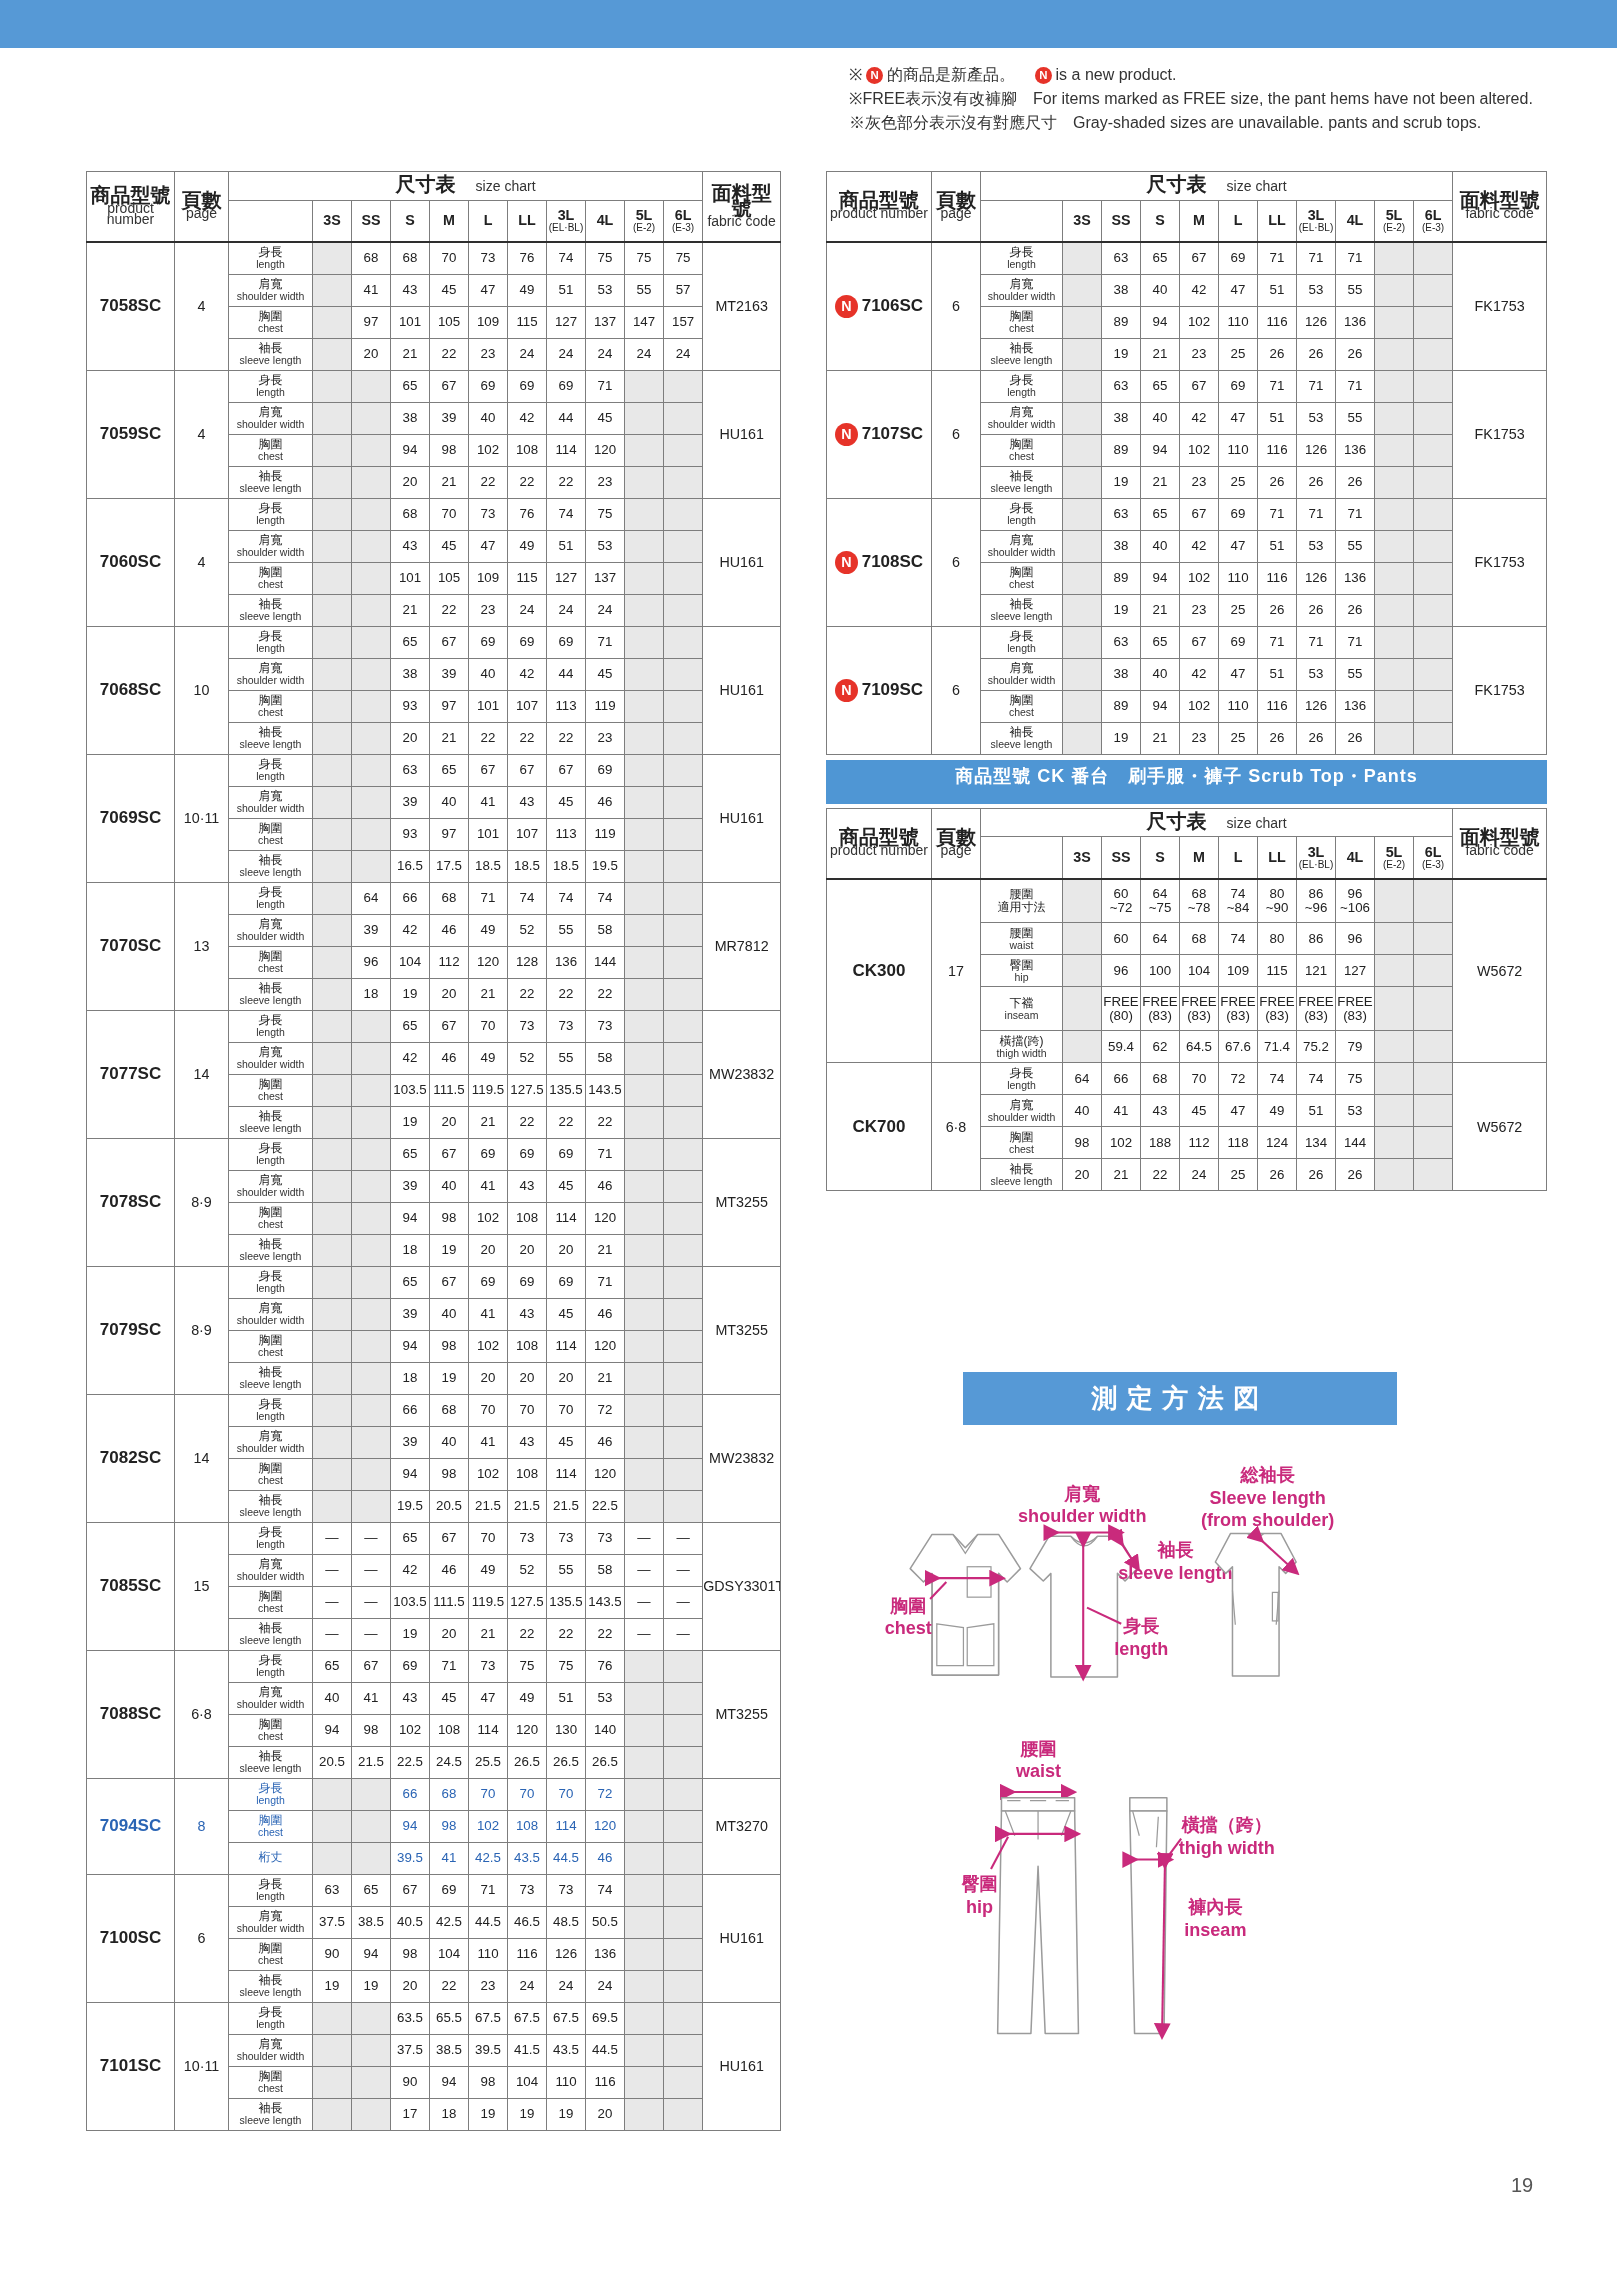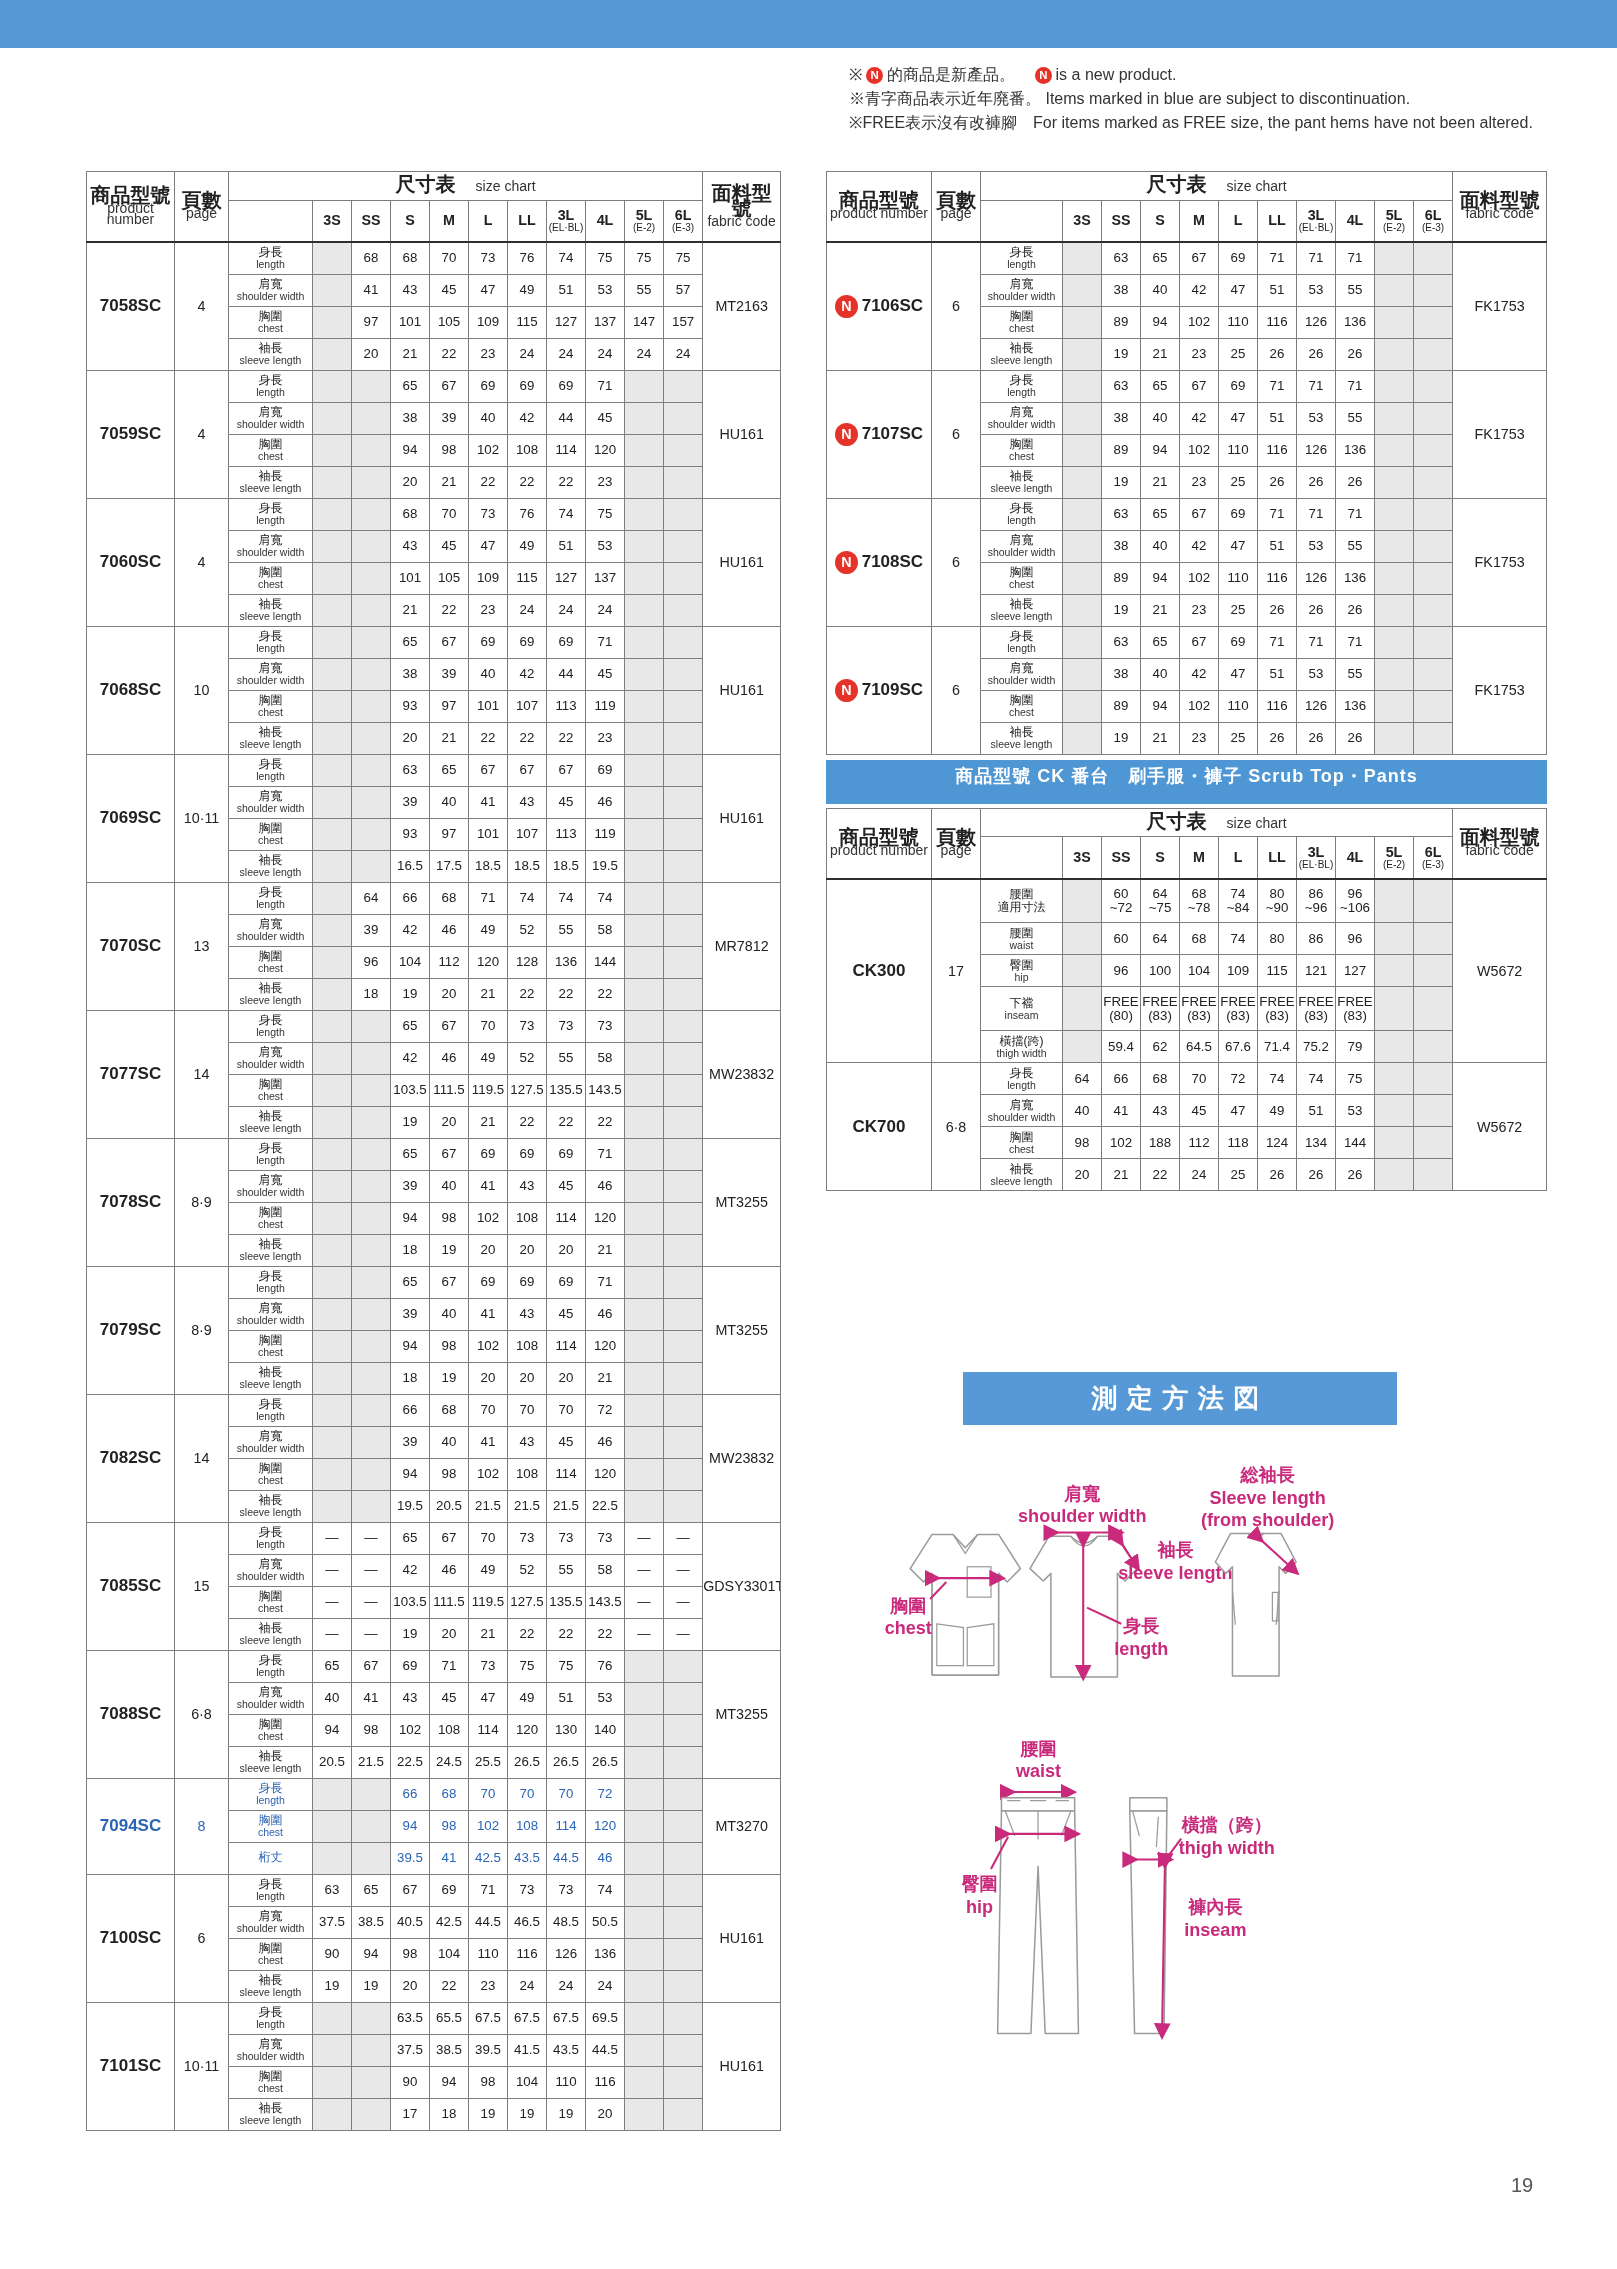--- a/index.html
+++ b/index.html
@@ -77,24 +77,24 @@
 
 <div class="abs notes">
     <div class="note-line">
       <span>※</span>
       <span class="nbadge small">N</span>
       <span>的商品是新產品。　</span>
       <span class="nbadge small">N</span>
       <span> is a new product.</span>
     </div>
     <div class="note-line">
-      <span>※青字商品表示近年廃番。 Items marked in blue are subject to discontinuation.</span>
+      <span>※FREE表示沒有改褲腳　For items marked as FREE size, the pant hems have not been altered.</span>
     </div>
     <div class="note-line">
-      <span>※FREE表示沒有改褲腳　For items marked as FREE size, the pant hems have not been altered.</span>
+      <span>※灰色部分表示沒有對應尺寸　Gray-shaded sizes are unavailable. pants and scrub tops.</span>
     </div>
   </div>
 
 <div class="abs" style="left:86px;top:171px;width:695px;">
     <table class="size-table" style="width: 694px;">
       <colgroup>
         <col style="width: 88px;">
         <col style="width: 54px;">
         <col style="width: 84px;">
         <col style="width: 39px;">

